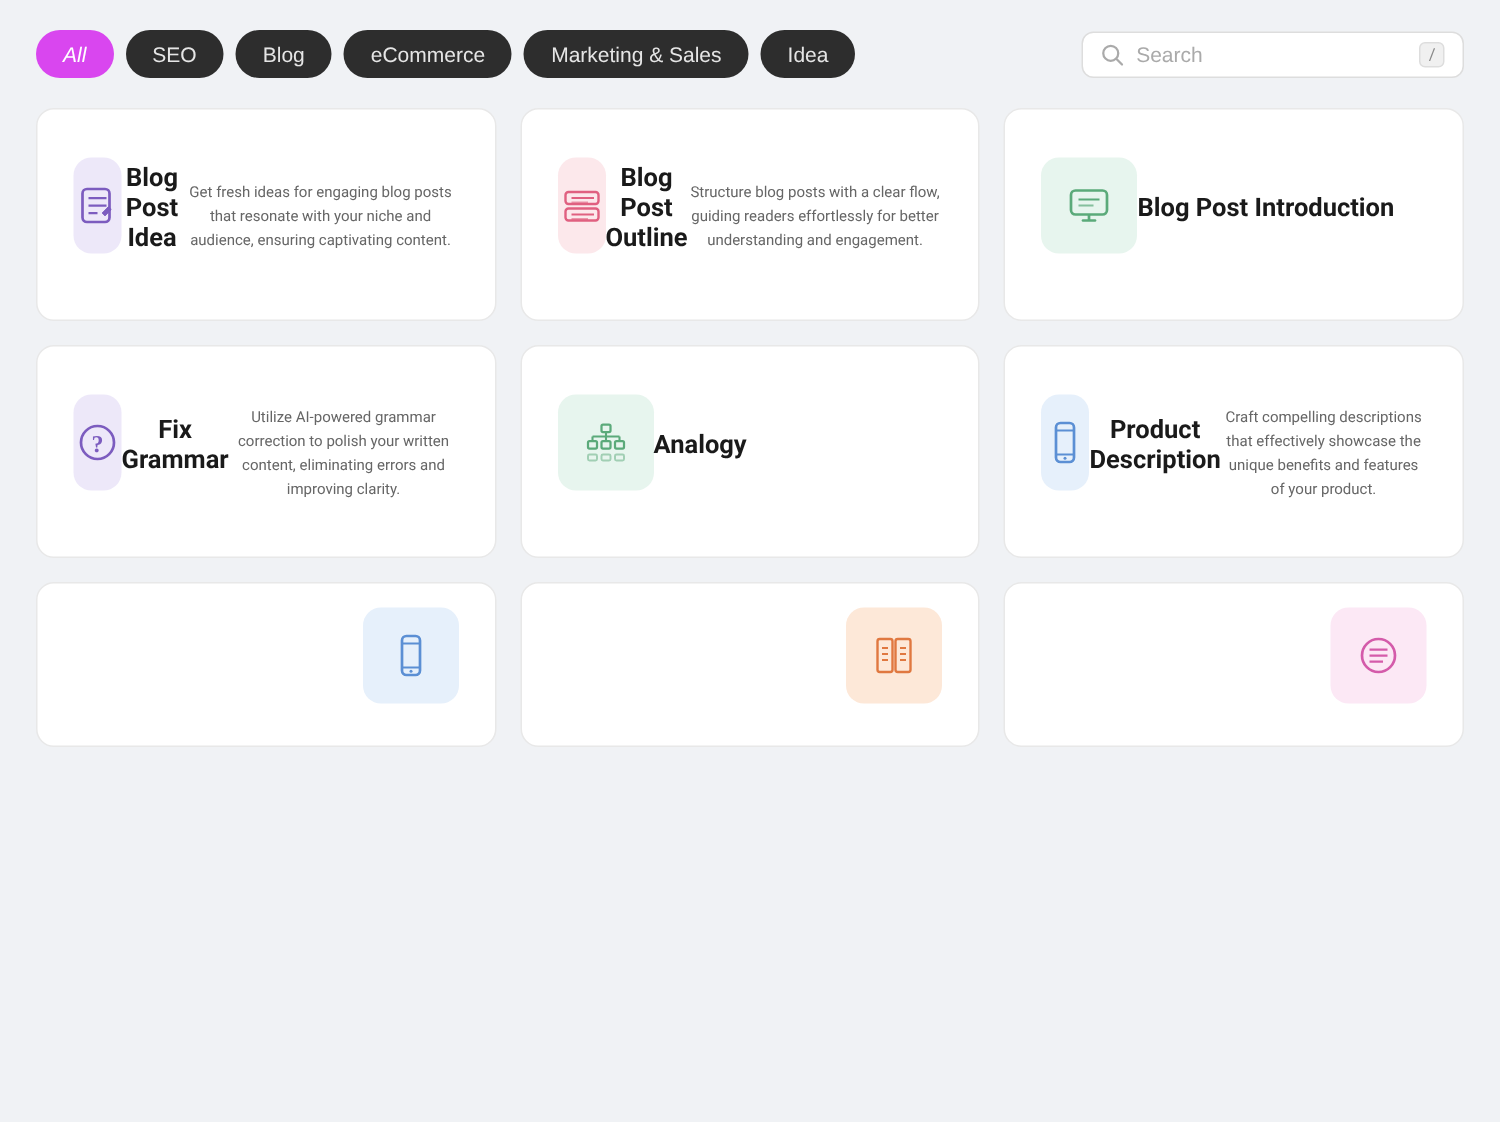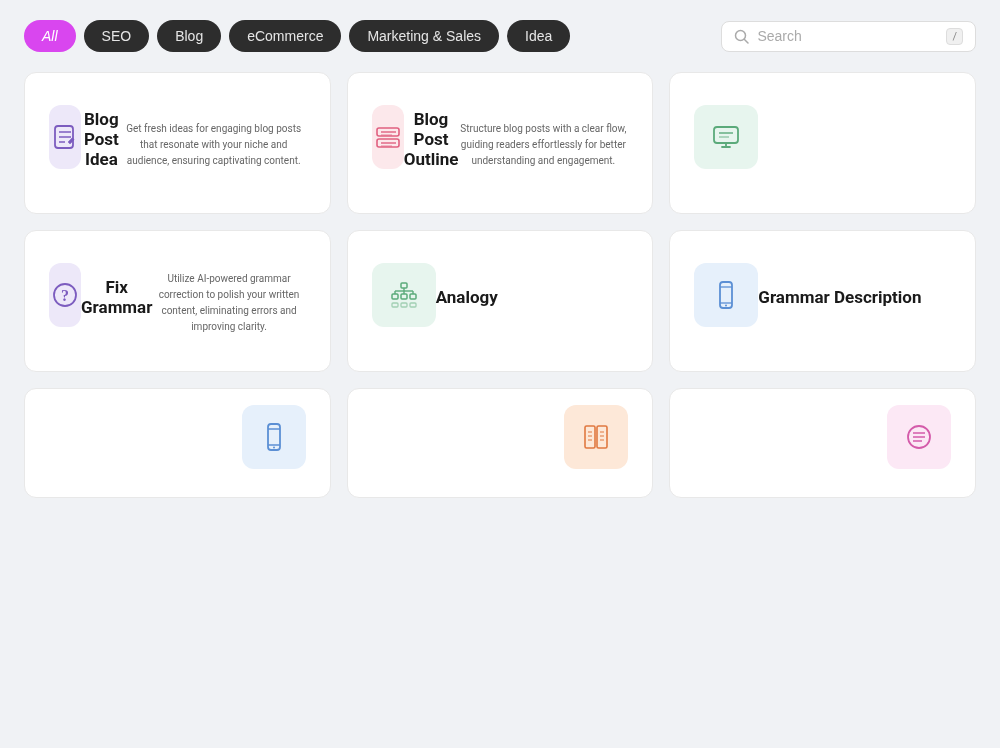--- a/index.html
+++ b/index.html
@@ -202,20 +202,21 @@
     <div class="card">
       <div class="card-icon-wrap bg-green-light">
         <svg width="32" height="32" viewBox="0 0 32 32" fill="none">
           <rect x="4" y="6" width="24" height="16" rx="3" stroke="#5baa7a" stroke-width="1.8" fill="none"></rect>
           <line x1="12" y1="26" x2="20" y2="26" stroke="#5baa7a" stroke-width="1.8" stroke-linecap="round"></line>
           <line x1="16" y1="22" x2="16" y2="26" stroke="#5baa7a" stroke-width="1.8"></line>
           <line x1="9" y1="12" x2="23" y2="12" stroke="#5baa7a" stroke-width="1.4"></line>
           <line x1="9" y1="16" x2="19" y2="16" stroke="#5baa7a" stroke-width="1.2" opacity="0.7"></line>
         </svg>
       </div>
+      <div class="card-title">Blog Post Introduction</div>
     </div>
 
     <div class="card">
       <div class="card-icon-wrap bg-purple-light">
         <svg width="32" height="32" viewBox="0 0 32 32" fill="none">
           <circle cx="16" cy="16" r="11" stroke="#7c5cbf" stroke-width="1.8" fill="none"></circle>
           <text x="16" y="22" text-anchor="middle" font-size="16" fill="#7c5cbf" font-weight="bold" font-family="serif">?</text>
         </svg>
       </div>
       <div class="card-title">Fix Grammar</div>
@@ -244,21 +245,22 @@
 
     <div class="card">
       <div class="card-icon-wrap bg-blue-light">
         <svg width="32" height="32" viewBox="0 0 32 32" fill="none">
           <rect x="10" y="3" width="12" height="26" rx="3" stroke="#5b8fd4" stroke-width="1.8" fill="none"></rect>
           <line x1="10" y1="8" x2="22" y2="8" stroke="#5b8fd4" stroke-width="1.3"></line>
           <line x1="10" y1="24" x2="22" y2="24" stroke="#5b8fd4" stroke-width="1.3"></line>
           <circle cx="16" cy="26.5" r="1" fill="#5b8fd4"></circle>
         </svg>
       </div>
-      <div class="card-title">Grammar Description</div>
+      <div class="card-title">Product Description</div>
+      <div class="card-desc">Craft compelling descriptions that effectively showcase the unique benefits and features of your product.</div>
     </div>
 
     <div class="card partial">
       <div class="card-icon-wrap bg-blue-light" style="margin-bottom:0;">
         <svg width="32" height="32" viewBox="0 0 32 32" fill="none">
           <rect x="10" y="3" width="12" height="26" rx="3" stroke="#5b8fd4" stroke-width="1.8" fill="none"></rect>
           <line x1="10" y1="8" x2="22" y2="8" stroke="#5b8fd4" stroke-width="1.3"></line>
           <line x1="10" y1="24" x2="22" y2="24" stroke="#5b8fd4" stroke-width="1.3"></line>
           <circle cx="16" cy="26.5" r="1" fill="#5b8fd4"></circle>
         </svg>

